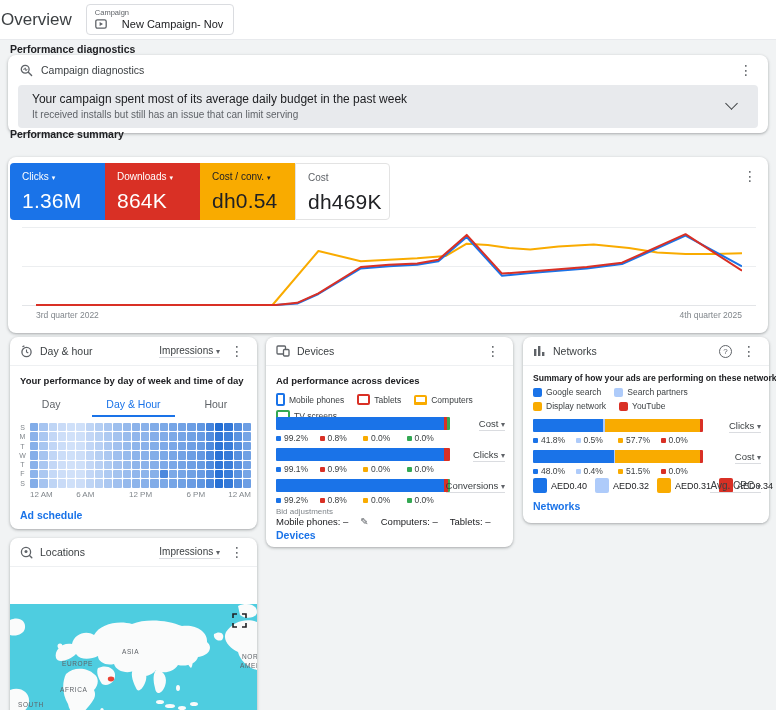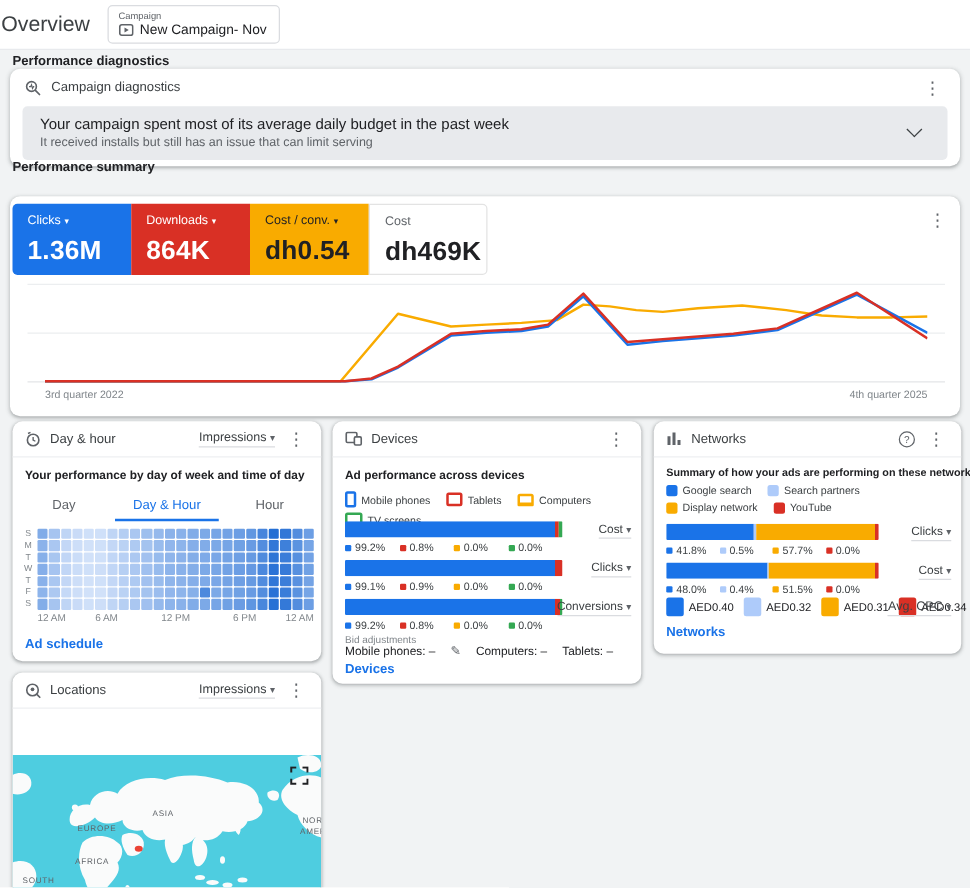--- a/index.html
+++ b/index.html
@@ -7,21 +7,21 @@
        font-family:"Liberation Sans","DejaVu Sans",sans-serif;color:#202124;}
   .card{position:absolute;background:#fff;border-radius:8px;
         box-shadow:0 1px 2px rgba(60,64,67,.25),0 1px 3px 1px rgba(60,64,67,.12);}
   
   #topbar{position:absolute;left:0;top:0;width:776px;height:40px;background:#fff;
           border-bottom:1px solid #e8eaed;display:flex;align-items:center;box-sizing:border-box;}
   .page-title{font-size:17px;color:#3c4043;margin-left:1px;}
   .chip{margin-left:14px;border:1px solid #dadce0;border-radius:4px;background:#fff;
         padding:3px 10px 4px 8px;cursor:pointer;}
   .chip-label{font-size:7.5px;color:#5f6368;margin-bottom:1px;}
-  .chip-row{display:flex;align-items:center;gap:5px;font-size:11px;color:#202124;}
+  .chip-row{display:flex;align-items:center;gap:15px;font-size:11px;color:#202124;}
   .tb-right{margin-left:auto;margin-right:8px;display:flex;align-items:center;gap:10px;}
   .muted{font-size:10.5px;color:#5f6368;}
   .date-box{border:1px solid #dadce0;border-radius:4px;background:#fff;display:flex;align-items:center;
             gap:14px;padding:6px 9px;font-size:10px;color:#202124;cursor:pointer;}
   .caret{font-size:8px;color:#5f6368;line-height:1;}
   .chev{width:7px;height:7px;border-left:1.5px solid #5f6368;border-bottom:1.5px solid #5f6368;display:inline-block;}
   .chev-l{transform:rotate(45deg);}
   .chev-r{transform:rotate(225deg);}
   .chev-btn{padding:4px 8px;cursor:pointer;}
   .link{color:#1a73e8;font-weight:bold;font-size:10.5px;cursor:pointer;}
@@ -36,21 +36,21 @@
   .alert-title{font-size:12px;font-weight:500;color:#202124;margin-bottom:3px;}
   .alert-sub{font-size:10px;color:#5f6368;}
   .chev-down{position:absolute;right:22px;top:14px;width:8px;height:8px;
              border-right:1.7px solid #3c4043;border-bottom:1.7px solid #3c4043;transform:rotate(45deg);}
   
   #metric-strip{position:absolute;left:2px;top:6px;display:flex;}
   .metric{width:95px;height:57px;box-sizing:border-box;padding:8px 12px;cursor:pointer;}
   .metric:first-child{border-radius:4px 0 0 4px;}
   .m-label{font-size:10px;font-weight:500;white-space:nowrap;}
   .m-caret{font-size:7px;margin-left:3px;}
-  .m-value{font-size:21px;margin-top:7px;letter-spacing:.2px;font-weight:bold;}
+  .m-value{font-size:21px;margin-top:7px;letter-spacing:.2px;}
   .metric-white{border:1px solid #e3e3e3;border-radius:0 4px 4px 0;}
   .metric-white .m-label{color:#5f6368;}
   .gridline{position:absolute;left:14px;right:12px;height:1px;background:#eceef0;}
   #chart-svg{position:absolute;left:28px;top:72px;}
   .axis-lab{position:absolute;top:153px;font-size:8.5px;color:#80868b;}
   
   .card-header{display:flex;align-items:center;gap:7px;height:28px;padding:0 10px;
                border-bottom:1px solid #eef0f2;}
   .drop{font-size:10px;color:#3c4043;border-bottom:1px solid #dadce0;padding-bottom:1px;
         cursor:pointer;white-space:nowrap;}

